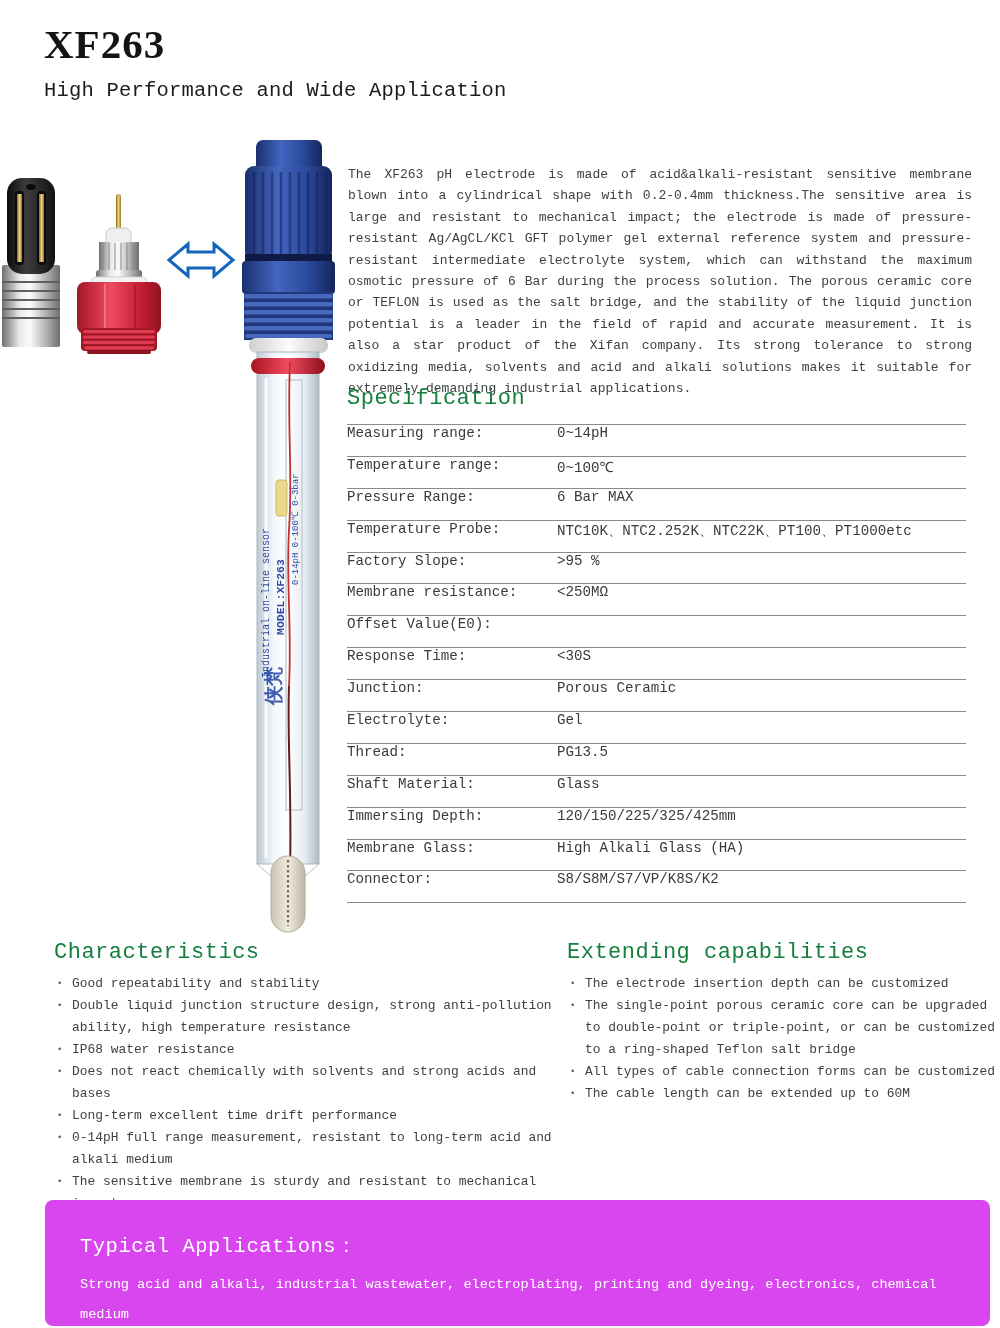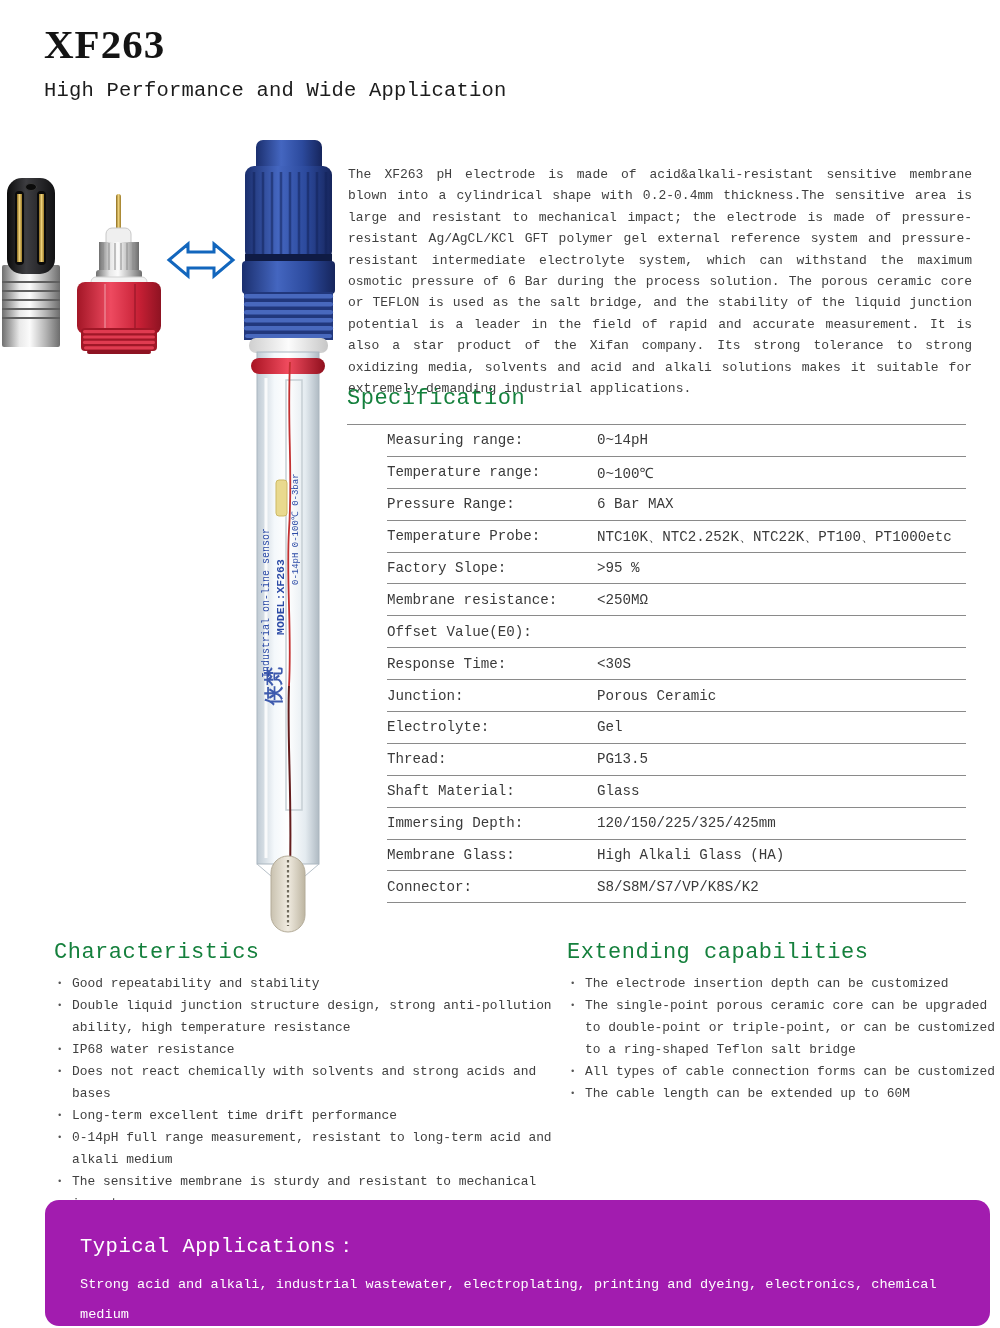--- a/index.html
+++ b/index.html
@@ -17,39 +17,39 @@
     left:44px; top:79px; font-size:20.5px; color:#1c1c1c; letter-spacing:0.2px;
   }
   #description {
     left:348px; top:128px; width:624px;
     font-size:13px; line-height:21.4px; text-align:justify; color:#404040;margin-top:36px;
   }
   #spec-heading { left:347px; top:386px; }
   .section-heading { font-size:22px; color:#15803d; letter-spacing:0.5px; }
   #spec-table { left:347px; top:424px; width:619px; border-top:1.5px solid #8a8a8a; }
   .spec-row {
-    display:flex; height:30.9px; align-items:center;
-    border-bottom:1.5px solid #8a8a8a; font-size:14.2px; color:#3a3a3a;margin-left:40px;
+    display:flex; height:30.9px; align-items:flex-start;
+    border-bottom:1.5px solid #8a8a8a; font-size:14.2px; color:#3a3a3a;
   }
   .spec-label { width:210px; flex:0 0 210px; }
   .spec-value { flex:1; white-space:nowrap; }
   #characteristics { left:54px; top:940px; width:516px; }
   #extending { left:567px; top:940px; width:430px; }
   .list-wrap { margin-top:8px; }
   ul.bullets {
     list-style:none; margin:0; padding:0;
     font-size:12.9px; line-height:22px; color:#404040; text-align:left;
   }
   ul.bullets li { position:relative; padding-left:18px; }
   ul.bullets li::before {
     content:"•"; position:absolute; left:3px; top:0; font-size:9px; line-height:22px; color:#555;
   }
   #apps-box {
     left:45px; top:1200px; width:945px; height:126px;
-    background:#a21caf; border-radius:14px; color:#ffffff;
+    background:#d946ef; border-radius:8px; color:#ffffff;
   }
   #apps-title { margin:31px 0 0 35px; font-size:20.5px; letter-spacing:0.5px; }
   #apps-text { margin:11px 38px 0 35px; font-size:13.6px; line-height:30px; }
   #product-figure { left:0; top:130px; width:345px; height:805px; }
   svg text { font-family:"Liberation Mono", monospace; }
 </style>
 </head>
 <body>
 
 <div class="abs" id="title">XF263</div>

